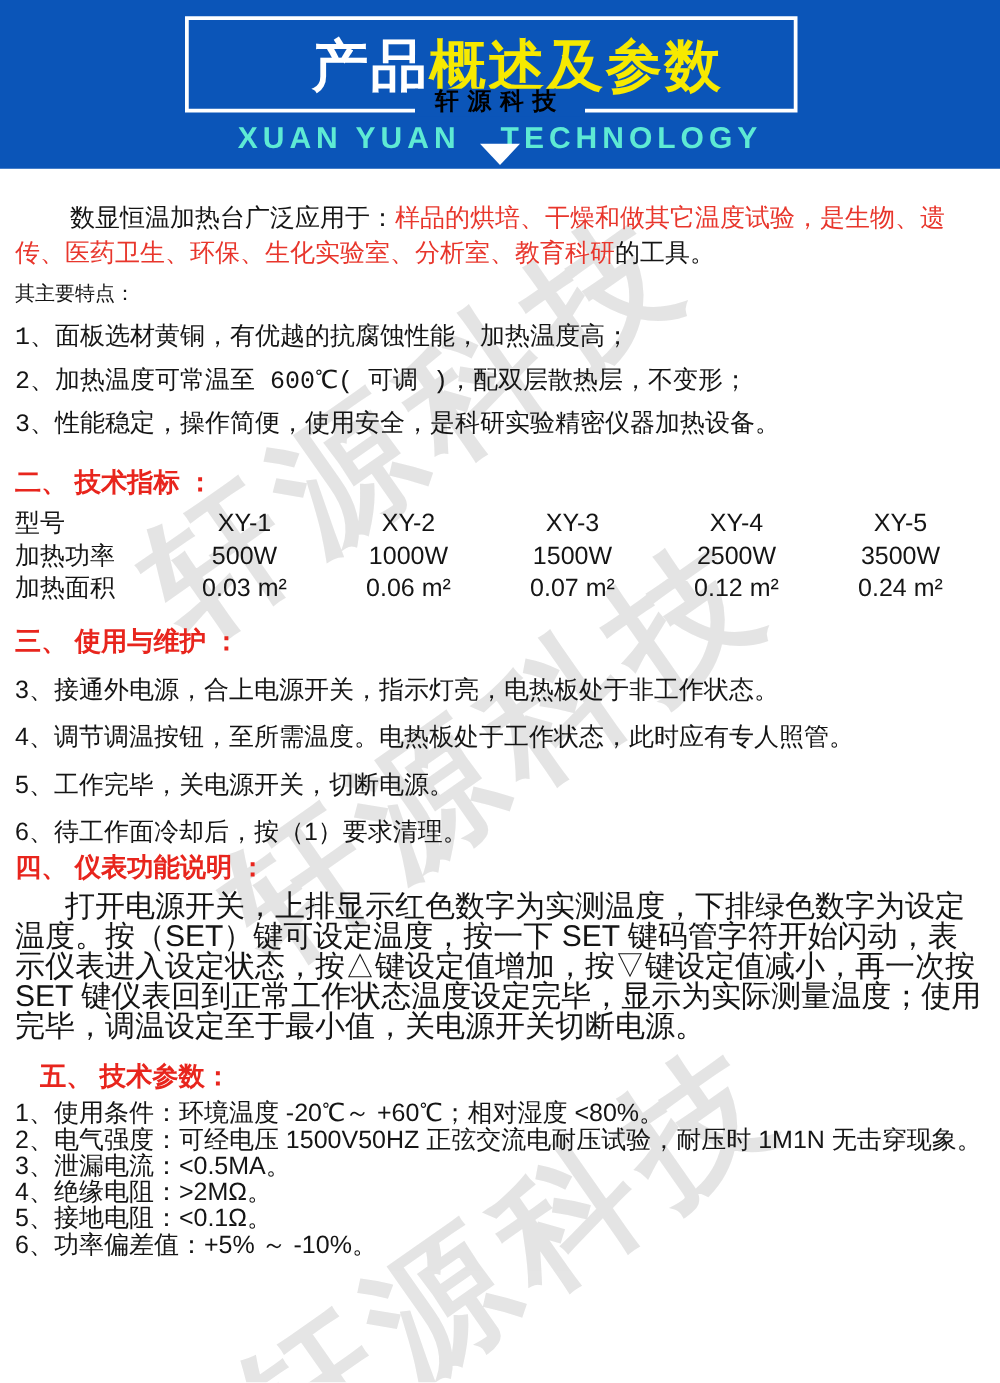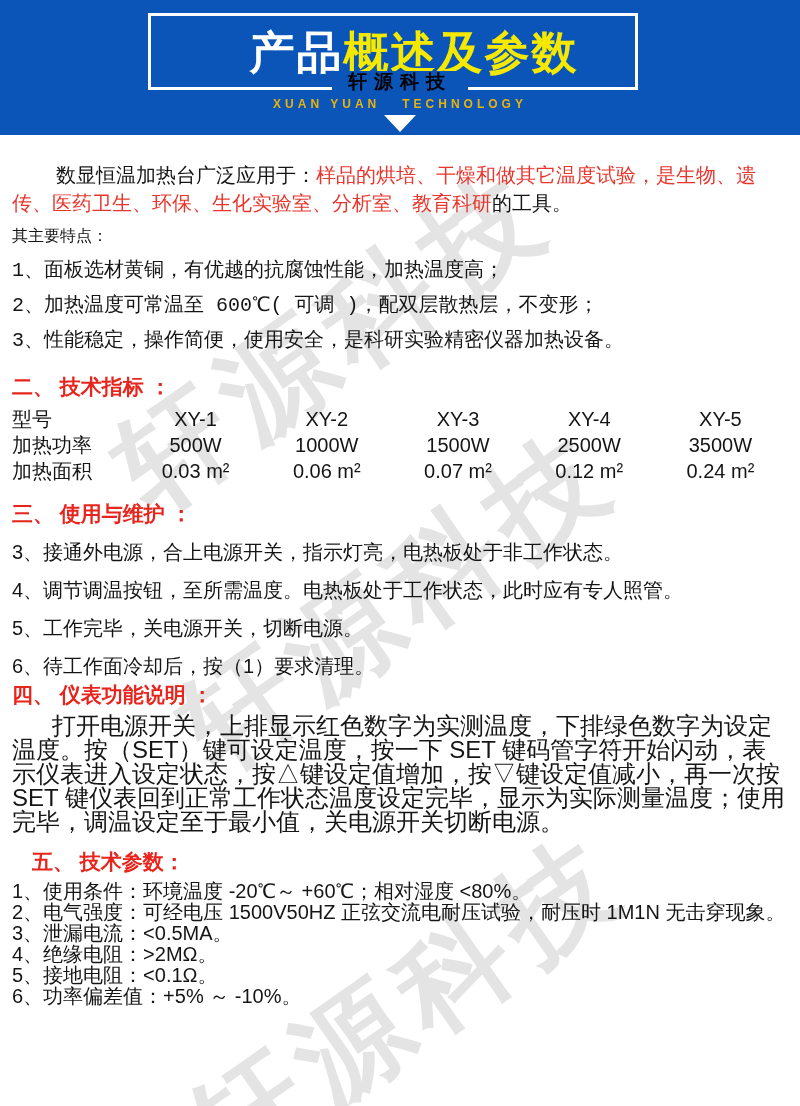--- a/index.html
+++ b/index.html
@@ -25,22 +25,22 @@
   }
   .page-title { font-size:45px; font-weight:bold; letter-spacing:2px; line-height:1; padding-top:2px; }
   .t-white { color:#ffffff; }
   .t-yellow { color:#f6e900; }
   .brand-cn-wrap { position:absolute; left:0; right:0; top:71px; text-align:center; z-index:2; }
   .brand-cn {
     display:inline-block; background:#0b55b8; color:#000000; padding:0 16px;
     font-size:19px; font-weight:bold; letter-spacing:7px; line-height:22px;
   }
   .brand-en {
-    position:absolute; left:0; right:0; top:97px; text-align:center; color:#eab308;
-    font-size:12px; font-weight:bold; letter-spacing:4px; white-space:pre;
+    position:absolute; left:0; right:0; top:97px; text-align:center; color:#5eead4;
+    font-size:24px; font-weight:bold; letter-spacing:4px; white-space:pre;
   }
   .tri {
     position:absolute; top:115px; left:50%; margin-left:-16px;
     width:0; height:0; border-left:16px solid transparent;
     border-right:16px solid transparent; border-top:17px solid #ffffff;
   }
   
   main { position:relative; z-index:1; padding:0 14px 0 12px; }
   .intro { margin-top:26px; font-size:20px; line-height:28px; text-indent:44px; }
   .red-run { color:#e8362c; }

